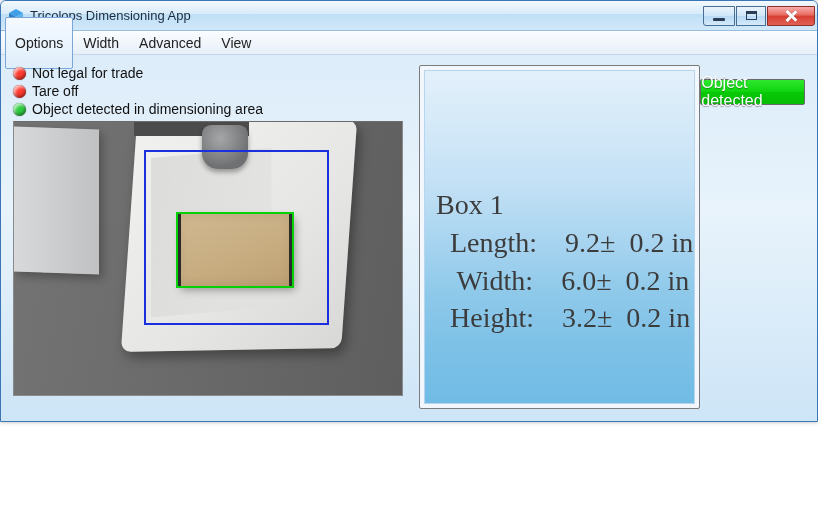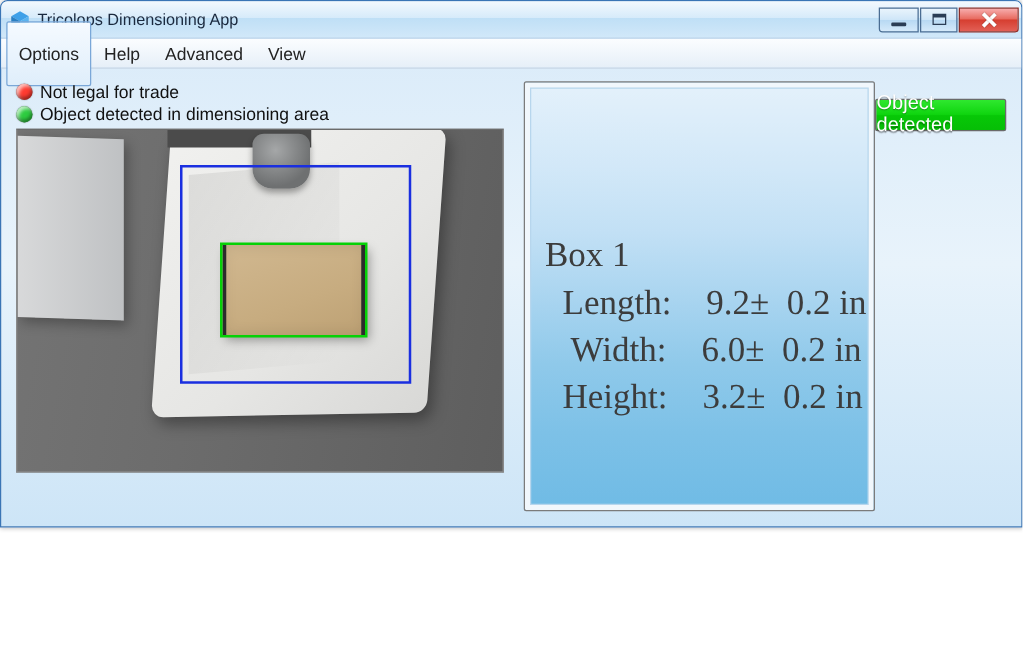--- a/index.html
+++ b/index.html
@@ -223,32 +223,36 @@
           <div class="max-sq"></div>
         </div>
       <div class="win-btn close">
           <div class="x-shape"></div>
         </div>
     </div>
   </div>
 
   <div class="menubar">
     <div class="menu-item selected">Options</div>
-    <div class="menu-item">Help</div>
+    <div class="menu-item">Width</div>
     <div class="menu-item">Advanced</div>
     <div class="menu-item">View</div>
   </div>
 
   <div class="content">
     <div class="main-row">
       <div class="left-pane">
         <div class="status-list">
           <div class="status-row">
             <div class="dot" style="background:#ff3b30"></div>
             <div class="status-text">Not legal for trade</div>
+          </div>
+          <div class="status-row">
+            <div class="dot" style="background:#ff3b30"></div>
+            <div class="status-text">Tare off</div>
           </div>
           <div class="status-row">
             <div class="dot" style="background:#2ecc40"></div>
             <div class="status-text">Object detected in dimensioning area</div>
           </div>
         </div>
 
         <div class="camera-panel">
           <div class="camera-bg"></div>
           <div class="side-panel-left"></div>

